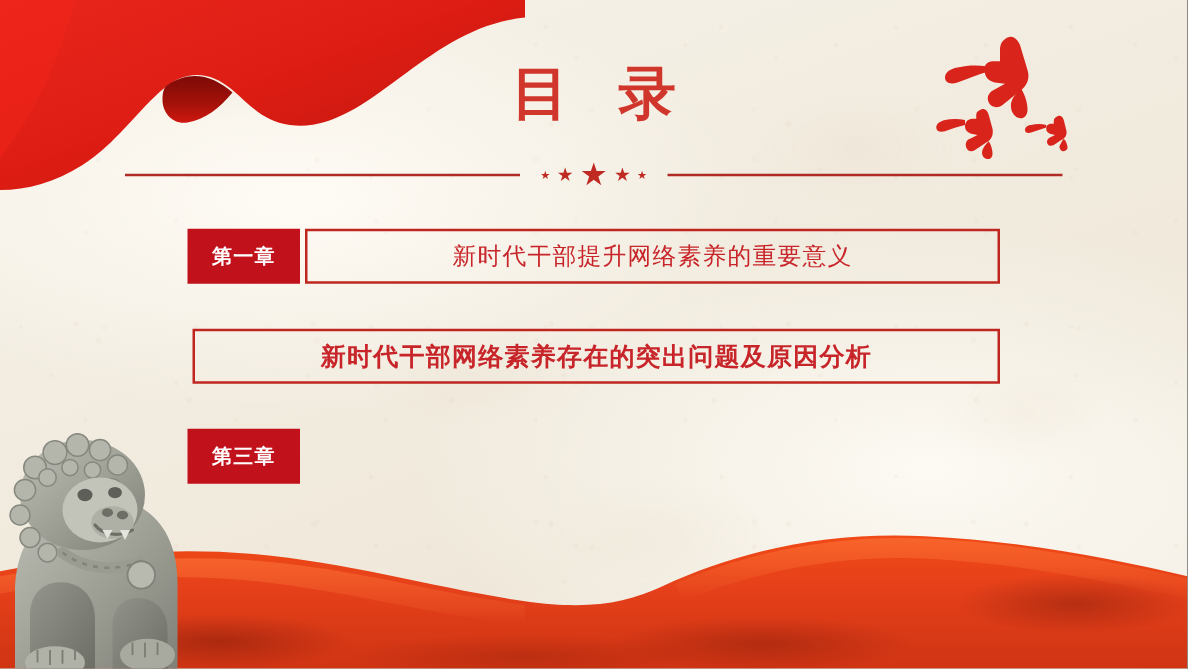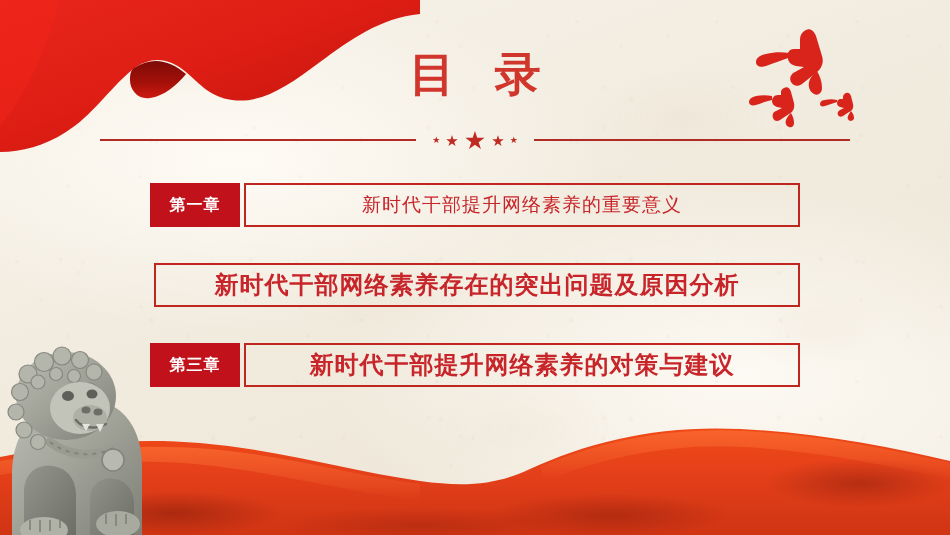--- a/index.html
+++ b/index.html
@@ -133,21 +133,21 @@
     border: 2px solid #bf2620;
     display: flex;
     align-items: center;
     justify-content: center;
     color: #c8252a;
     font-size: 19px;
     letter-spacing: 1px;
   }
   .row-box.bold {
     font-weight: 700;
-    font-size: 24px;
+    font-size: 20px;
   }
 </style>
 </head>
 <body>
 
 <div class="slide">
 
   <div class="bg-base"></div>
   <div class="bg-texture"></div>
   <div class="bg-blotches"></div>
@@ -293,17 +293,16 @@
       <div class="badge">第一章</div>
       <div class="row-box">新时代干部提升网络素养的重要意义</div>
     </div>
 
     <div class="row">
       <div class="row-box bold">新时代干部网络素养存在的突出问题及原因分析</div>
     </div>
 
     <div class="row">
       <div class="badge">第三章</div>
-      <div class="row-box bold">新时代干部提升网络素养的对策与建议</div>
     </div>
 
   </div>
 </div>
 
 </body></html>

